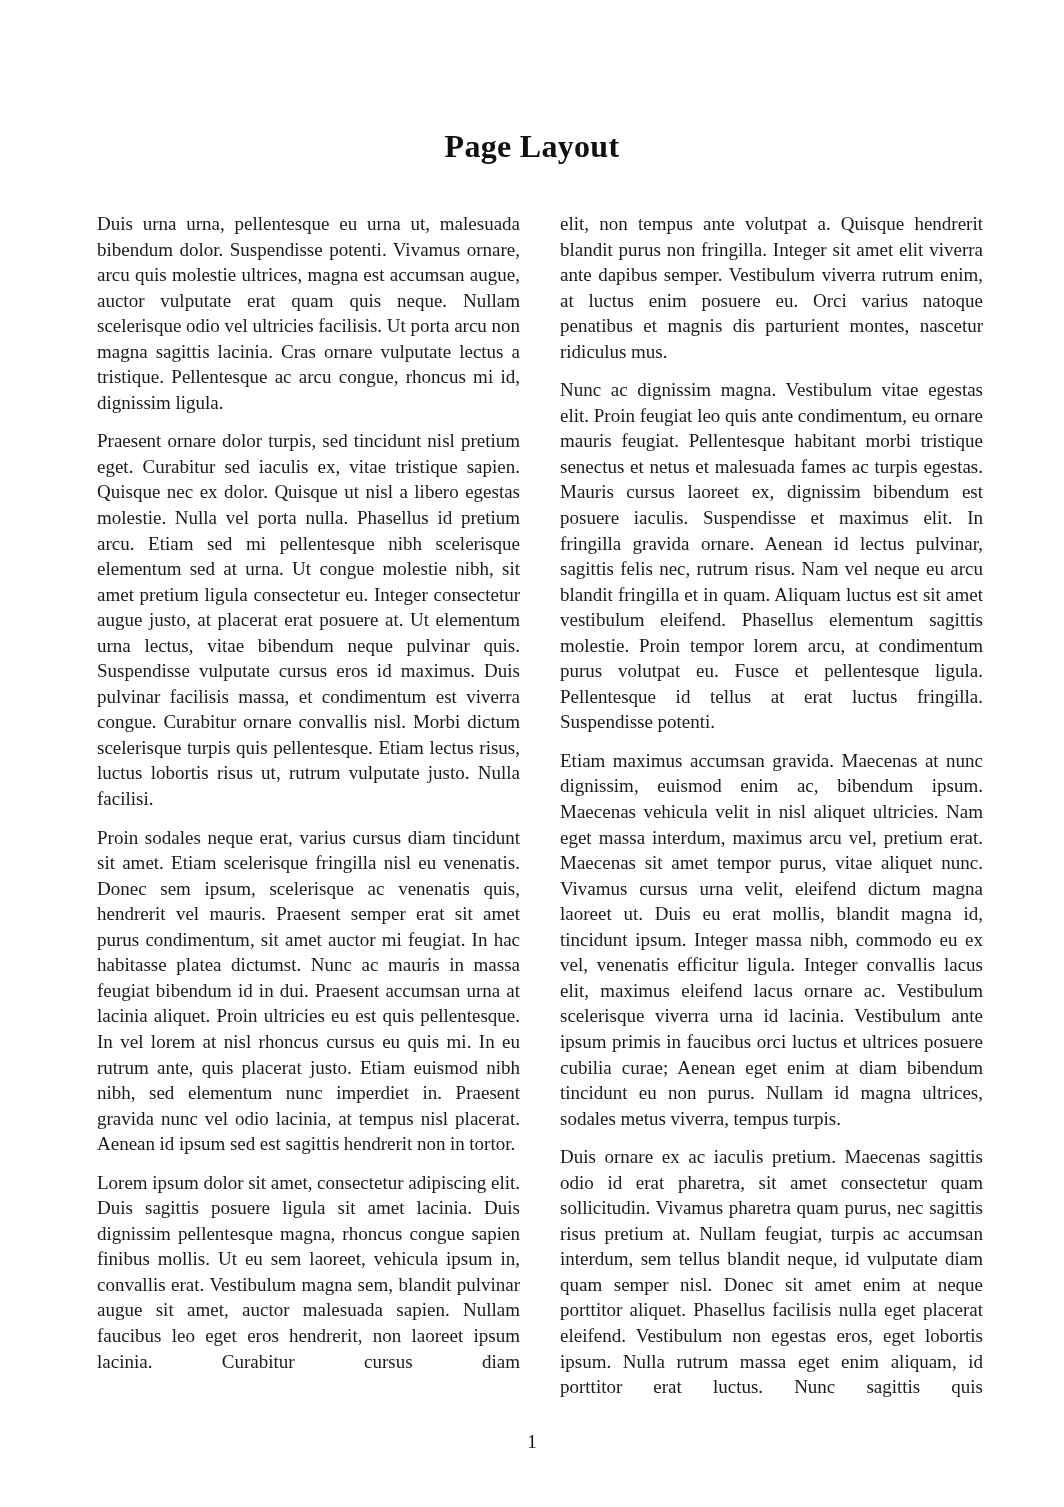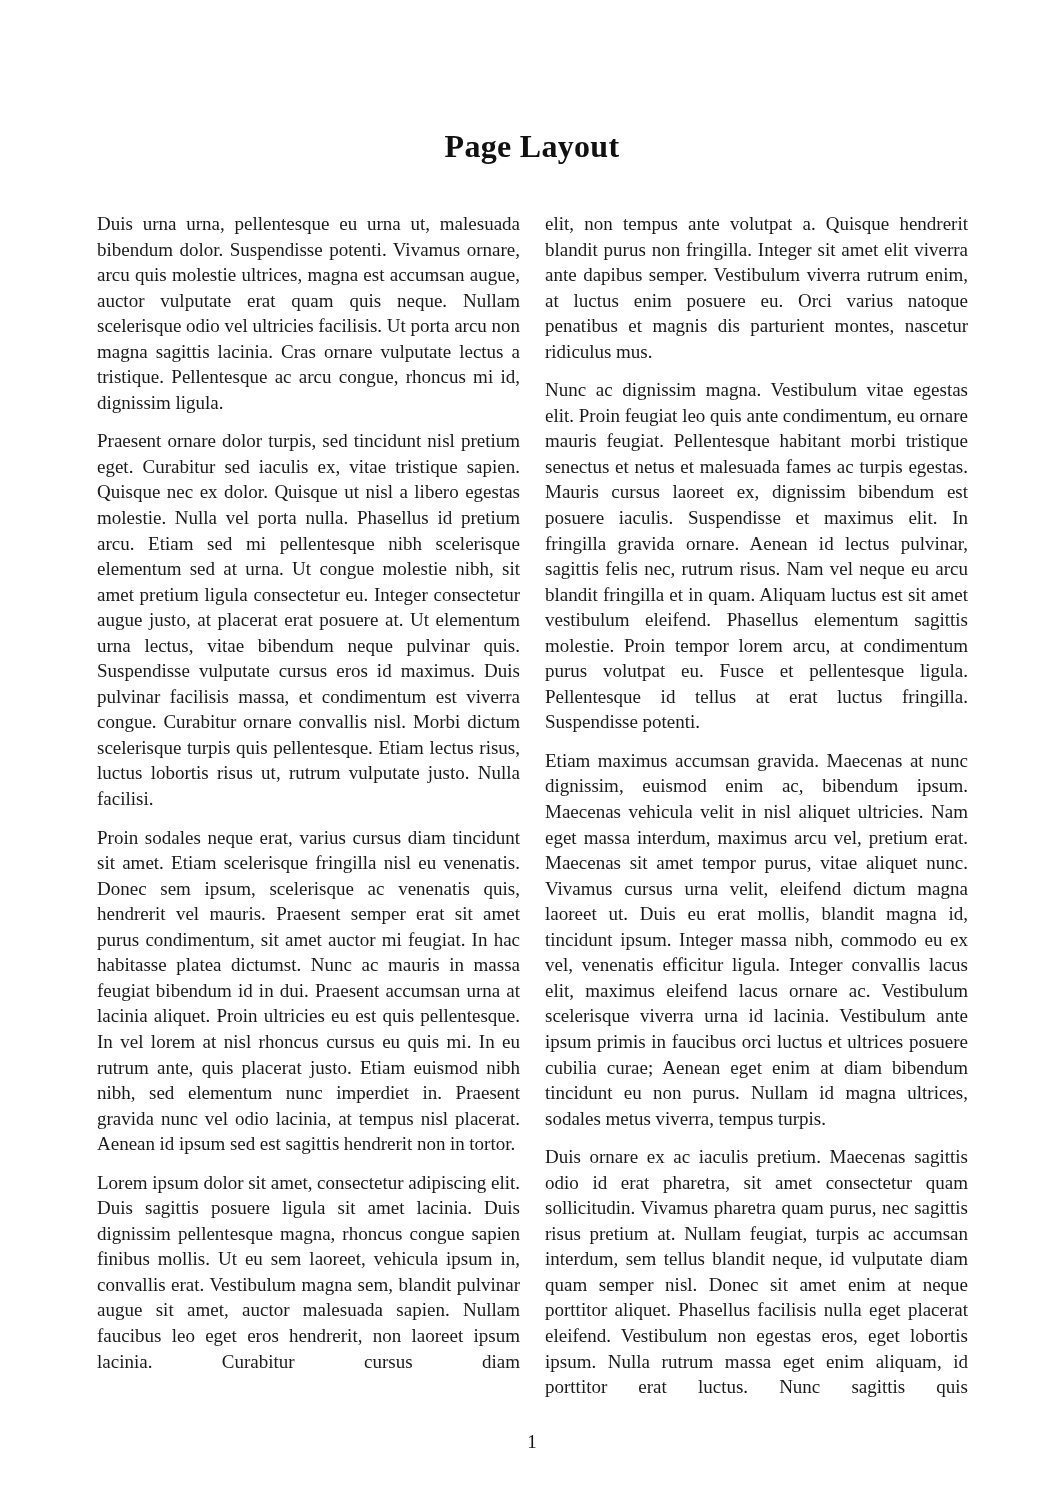--- a/index.html
+++ b/index.html
@@ -27,21 +27,21 @@
     font-weight: 700;
     font-size: 32px;
     letter-spacing: 0.3px;
     color: #111111;
   }
   .columns {
     position: absolute;
     top: 211px;
     left: 97px;
     display: flex;
-    gap: 25px;
+    gap: 40px;
   }
   .column {
     width: 423px;
     height: 1210px;
     overflow: hidden;
     font-size: 19px;
     line-height: 25.55px;
     text-align: justify;
     hyphens: auto;
     -webkit-hyphens: auto;

